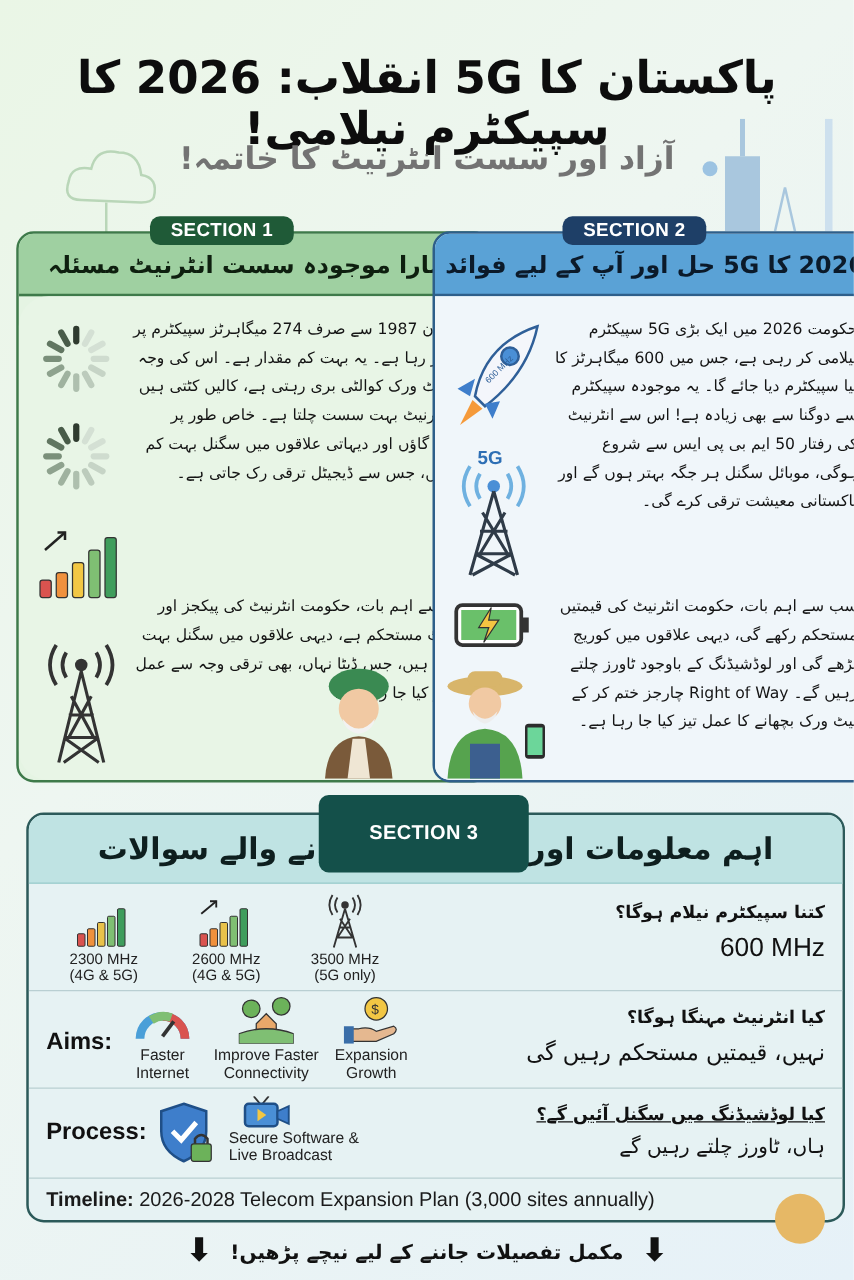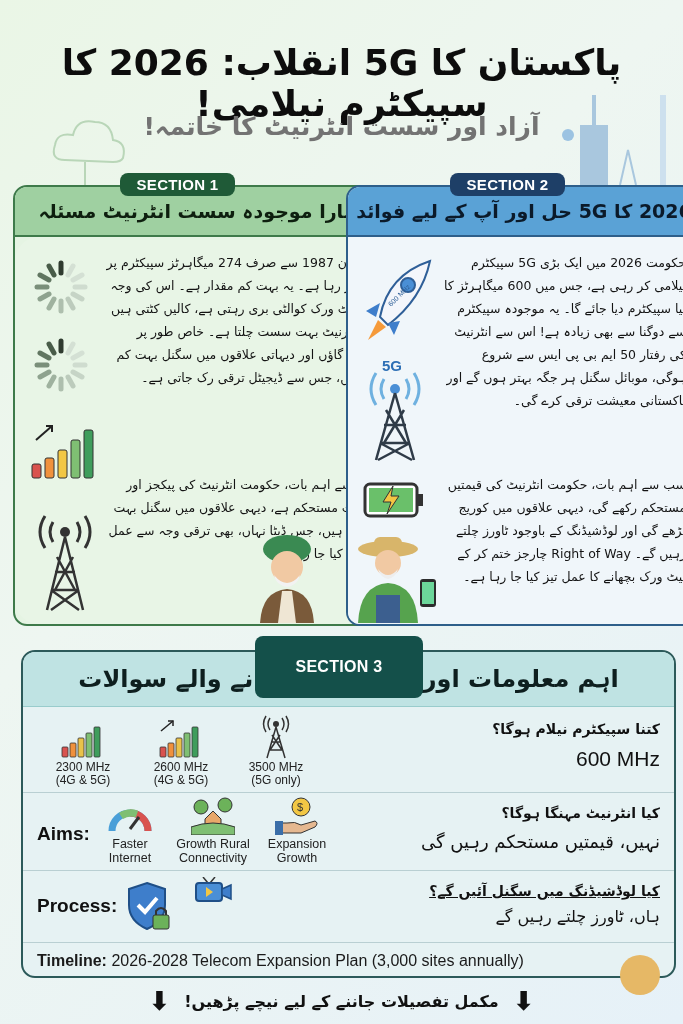--- a/index.html
+++ b/index.html
@@ -243,21 +243,21 @@
         <div>Faster</div>
         <div>Internet</div>
       </div>
       <svg class="icon-box" style="left:168px;top:4px" width="44" height="38" viewBox="0 0 44 38">
         <circle cx="10" cy="10" r="7" fill="#6cb25a" stroke="#333"></circle>
         <circle cx="34" cy="8" r="7" fill="#6cb25a" stroke="#333"></circle>
         <path d="M14 22 L22 14 L30 22 L30 30 L14 30Z" fill="#e8a86a" stroke="#333"></path>
         <path d="M0 30 Q22 22 44 30 L44 38 L0 38Z" fill="#7fbf73" stroke="#333"></path>
       </svg>
       <div class="aim-label" style="left:140px;top:44px;width:100px;">
-        <div>Growth Rural</div>
+        <div>Improve Faster</div>
         <div>Connectivity</div>
       </div>
       <svg class="icon-box" style="left:252px;top:4px" width="44" height="38" viewBox="0 0 44 38">
         <circle cx="26" cy="10" r="9" fill="#f2c744" stroke="#333"></circle>
         <text x="22" y="14" font-size="11" fill="#333" font-family="Liberation Sans, sans-serif">$</text>
         <path d="M2 26 L12 26 Q20 24 26 28 L40 24 Q44 26 40 30 L26 36 L2 36Z" fill="#e5b890" stroke="#333"></path>
         <rect x="0" y="24" width="8" height="14" fill="#3a6ea8"></rect>
       </svg>
       <div class="aim-label" style="left:236px;top:44px;width:76px;">
         <div>Expansion</div>
@@ -275,20 +275,24 @@
         <rect x="26" y="34" width="16" height="14" rx="2" fill="#6cb25a" stroke="#333"></rect>
         <path d="M29 34 L29 30 Q34 24 39 30 L39 34" fill="none" stroke="#333" stroke-width="2"></path>
       </svg>
       <svg class="icon-box" style="left:170px;top:6px" width="40" height="26" viewBox="0 0 40 26">
         <line x1="10" y1="0" x2="15" y2="6" stroke="#333" stroke-width="1.5"></line>
         <line x1="22" y1="0" x2="17" y2="6" stroke="#333" stroke-width="1.5"></line>
         <rect x="3" y="6" width="26" height="18" rx="3" fill="#4a8fd6" stroke="#1f4f87" stroke-width="2"></rect>
         <path d="M13 10 L20 15 L13 20Z" fill="#f2c744"></path>
         <path d="M29 12 L38 8 L38 22 L29 18Z" fill="#3e7ecb" stroke="#1f4f87" stroke-width="1.5"></path>
       </svg>
+      <div class="aim-label" style="left:160px;top:32px;text-align:left;">
+        <div>Secure Software &amp;</div>
+        <div>Live Broadcast</div>
+      </div>
       <div class="faq-q" style="top:12px;text-decoration:underline;">کیا لوڈشیڈنگ میں سگنل آئیں گے؟</div>
       <div class="faq-a" style="top:36px;font-size:16px;">ہاں، ٹاورز چلتے رہیں گے</div>
     </div>
 
     <div class="timeline">
       <b>Timeline:</b><span> 2026-2028 Telecom Expansion Plan (3,000 sites annually)</span>
     </div>
   </div>
 </div>
 

